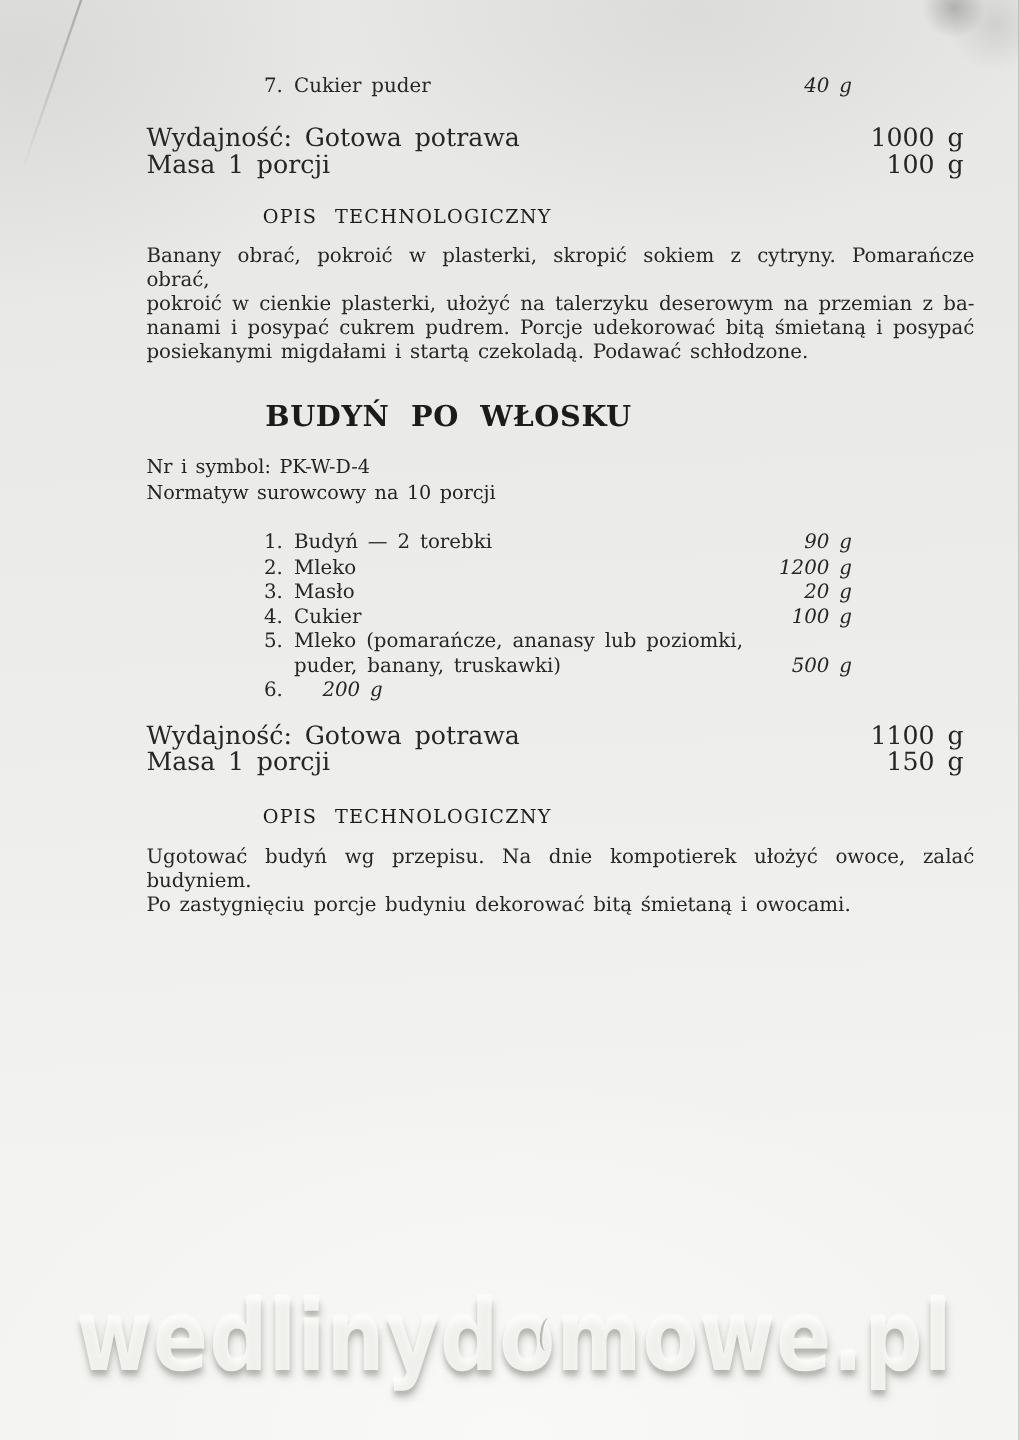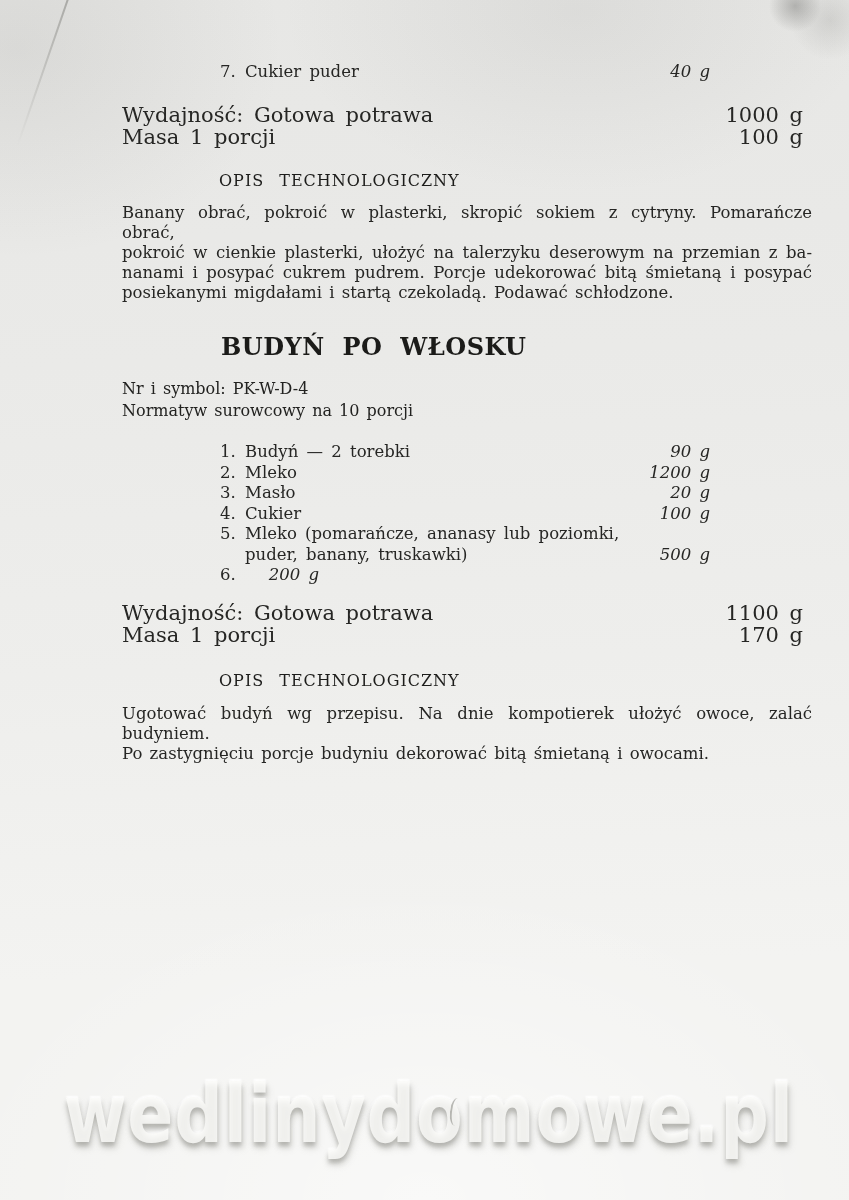--- a/index.html
+++ b/index.html
@@ -167,21 +167,21 @@
     </div>
   </div>
 
   <div class="yield y2">
     <div class="yrow">
       <span>Wydajność: Gotowa potrawa</span>
       <span class="yval">1100 g</span>
     </div>
     <div class="yrow">
       <span>Masa 1 porcji</span>
-      <span class="yval">170 g</span>
+      <span class="yval">150 g</span>
     </div>
   </div>
 
   <div class="sec-h h2pos">OPIS TECHNOLOGICZNY</div>
 
   <div class="desc d2">
     <div class="line">Ugotować budyń wg przepisu. Na dnie kompotierek ułożyć owoce, zalać budyniem.</div>
     <div class="line last">Po zastygnięciu porcje budyniu dekorować bitą śmietaną i owocami.</div>
   </div>
 

